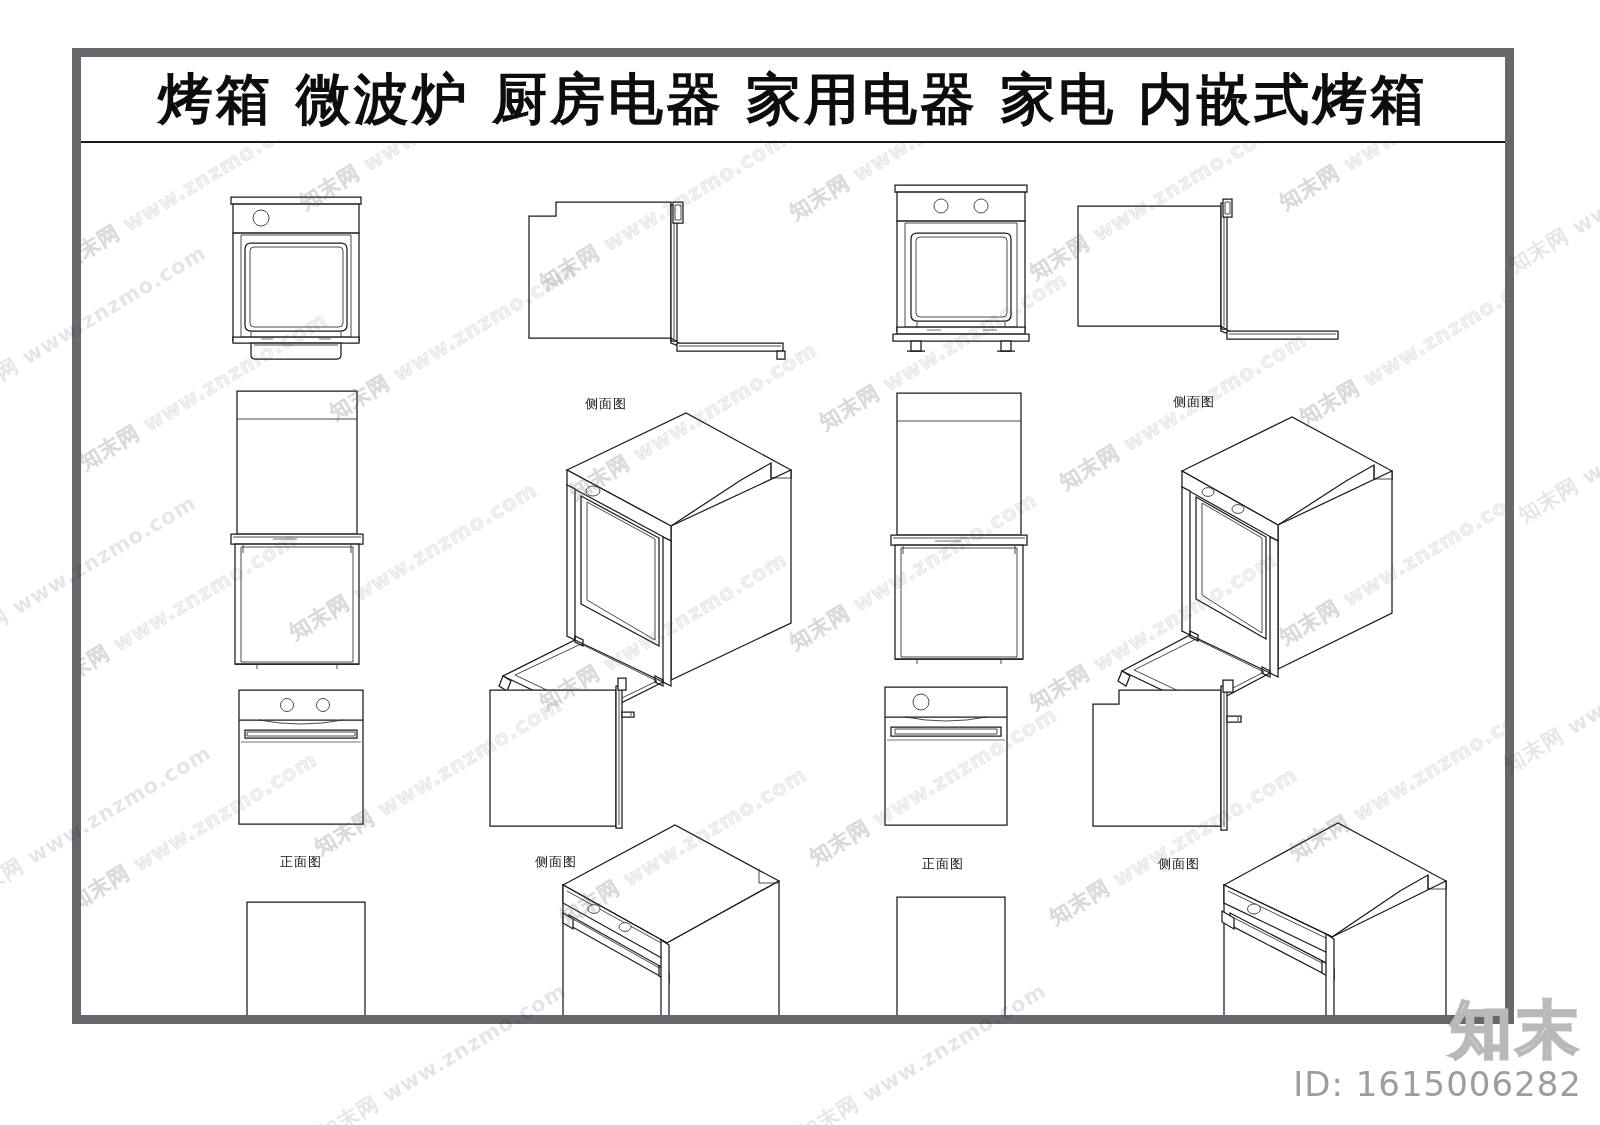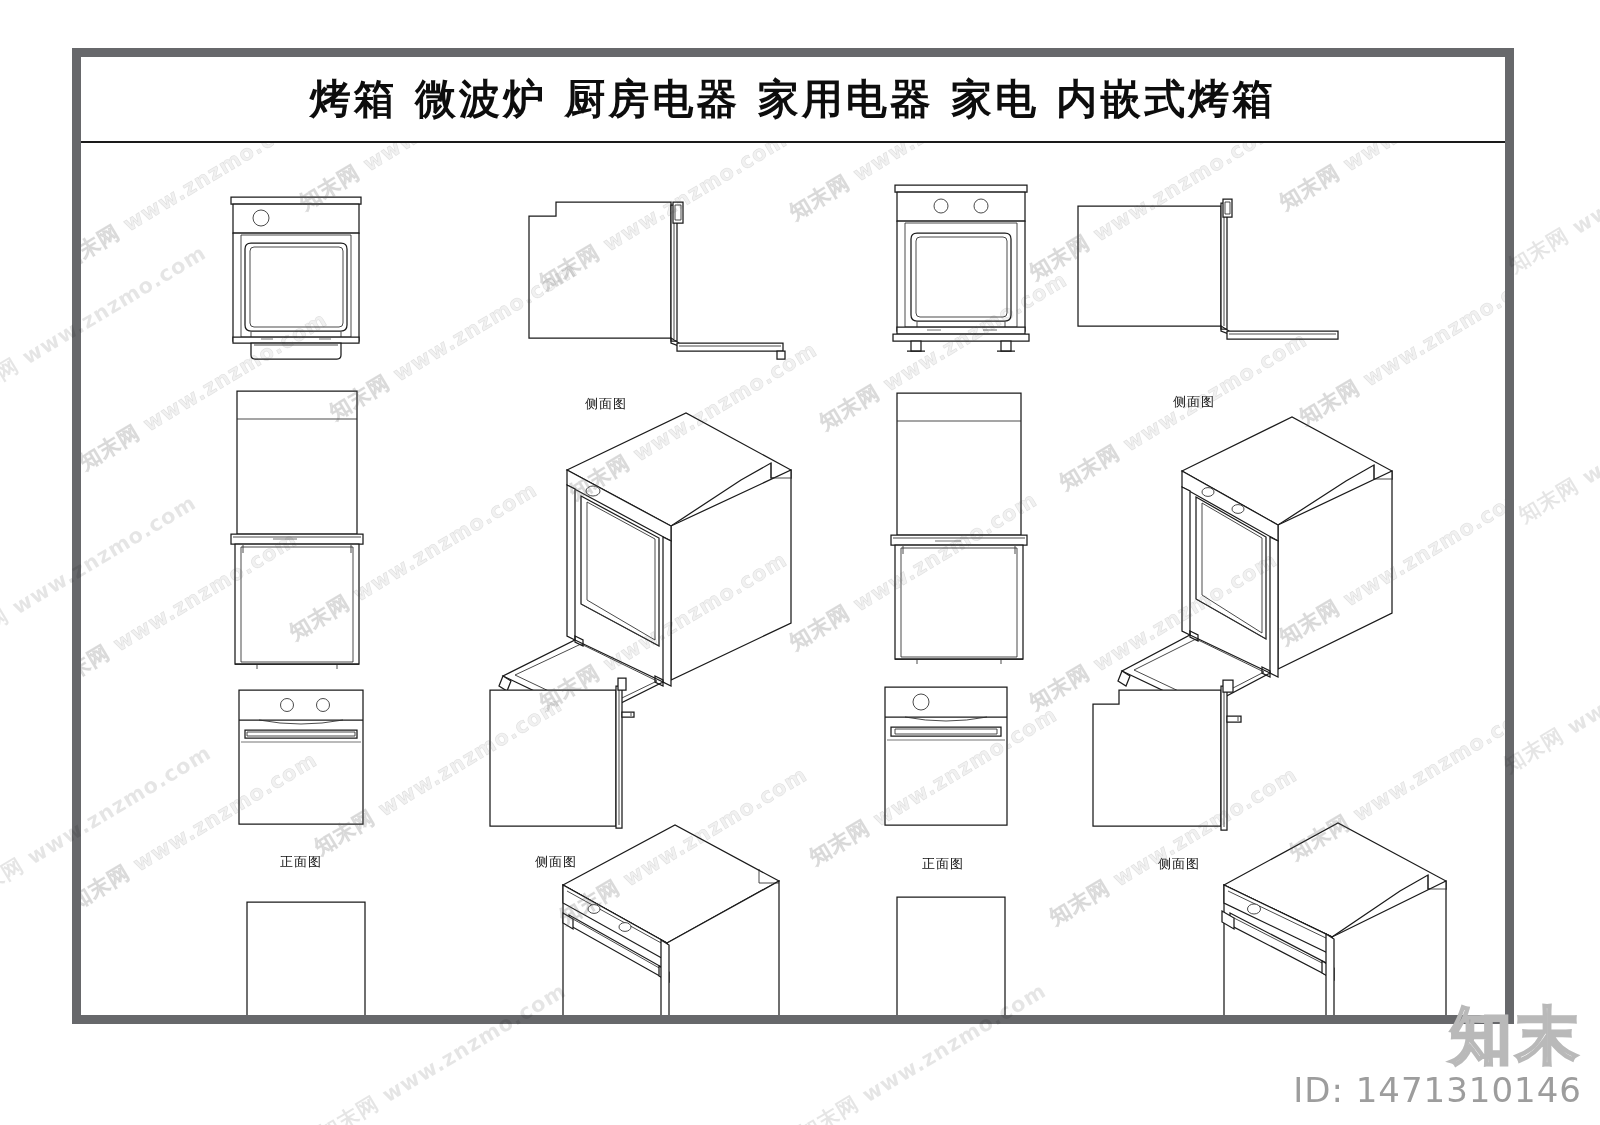--- a/index.html
+++ b/index.html
@@ -43,21 +43,21 @@
     border-bottom: 2px solid #1a1a1a;
     display: flex;
     align-items: center;
     justify-content: center;
     box-sizing: border-box;
     background: #ffffff;
     z-index: 6;
   }
   #title-text {
     font-family: "DejaVu Sans", "Liberation Sans", sans-serif;
-    font-size: 41px;
+    font-size: 55px;
     font-weight: 700;
     letter-spacing: 3px;
     color: #0d0d0d;
     white-space: nowrap;
     line-height: 1;
   }
 
   
   #drawing-area {
     position: absolute;
@@ -123,21 +123,21 @@
     color: rgba(0,0,0,0.10);
     white-space: nowrap;
     transform: rotate(-31deg);
     letter-spacing: 1px;
   }
 
   
   #brand-block {
     position: absolute;
     right: 18px;
-    bottom: 18px;
+    bottom: 24px;
     z-index: 12;
     text-align: right;
     pointer-events: none;
     margin-left: 22px;
   }
   #brand-logo {
     font-family: "DejaVu Sans", "Liberation Sans", sans-serif;
     font-size: 62px;
     font-weight: 700;
     color: rgba(255,255,255,0.0);
@@ -544,14 +544,14 @@
   <div class="wm-out" style="left:-55px; top:810px;">知末网  www.znzmo.com</div>
   <div class="wm-out" style="left:1490px; top:180px;">知末网  www.znzmo.com</div>
   <div class="wm-out" style="left:1500px; top:430px;">知末网  www.znzmo.com</div>
   <div class="wm-out" style="left:1485px; top:680px;">知末网  www.znzmo.com</div>
   <div class="wm-out" style="left:300px; top:1048px;">知末网  www.znzmo.com</div>
   <div class="wm-out" style="left:780px; top:1048px;">知末网  www.znzmo.com</div>
 </div>
 
 <div id="brand-block">
   <div id="brand-logo">知末</div>
-  <div id="brand-id">ID: 1471310146</div>
+  <div id="brand-id">ID: 1615006282</div>
 </div>
 
 </body></html>

